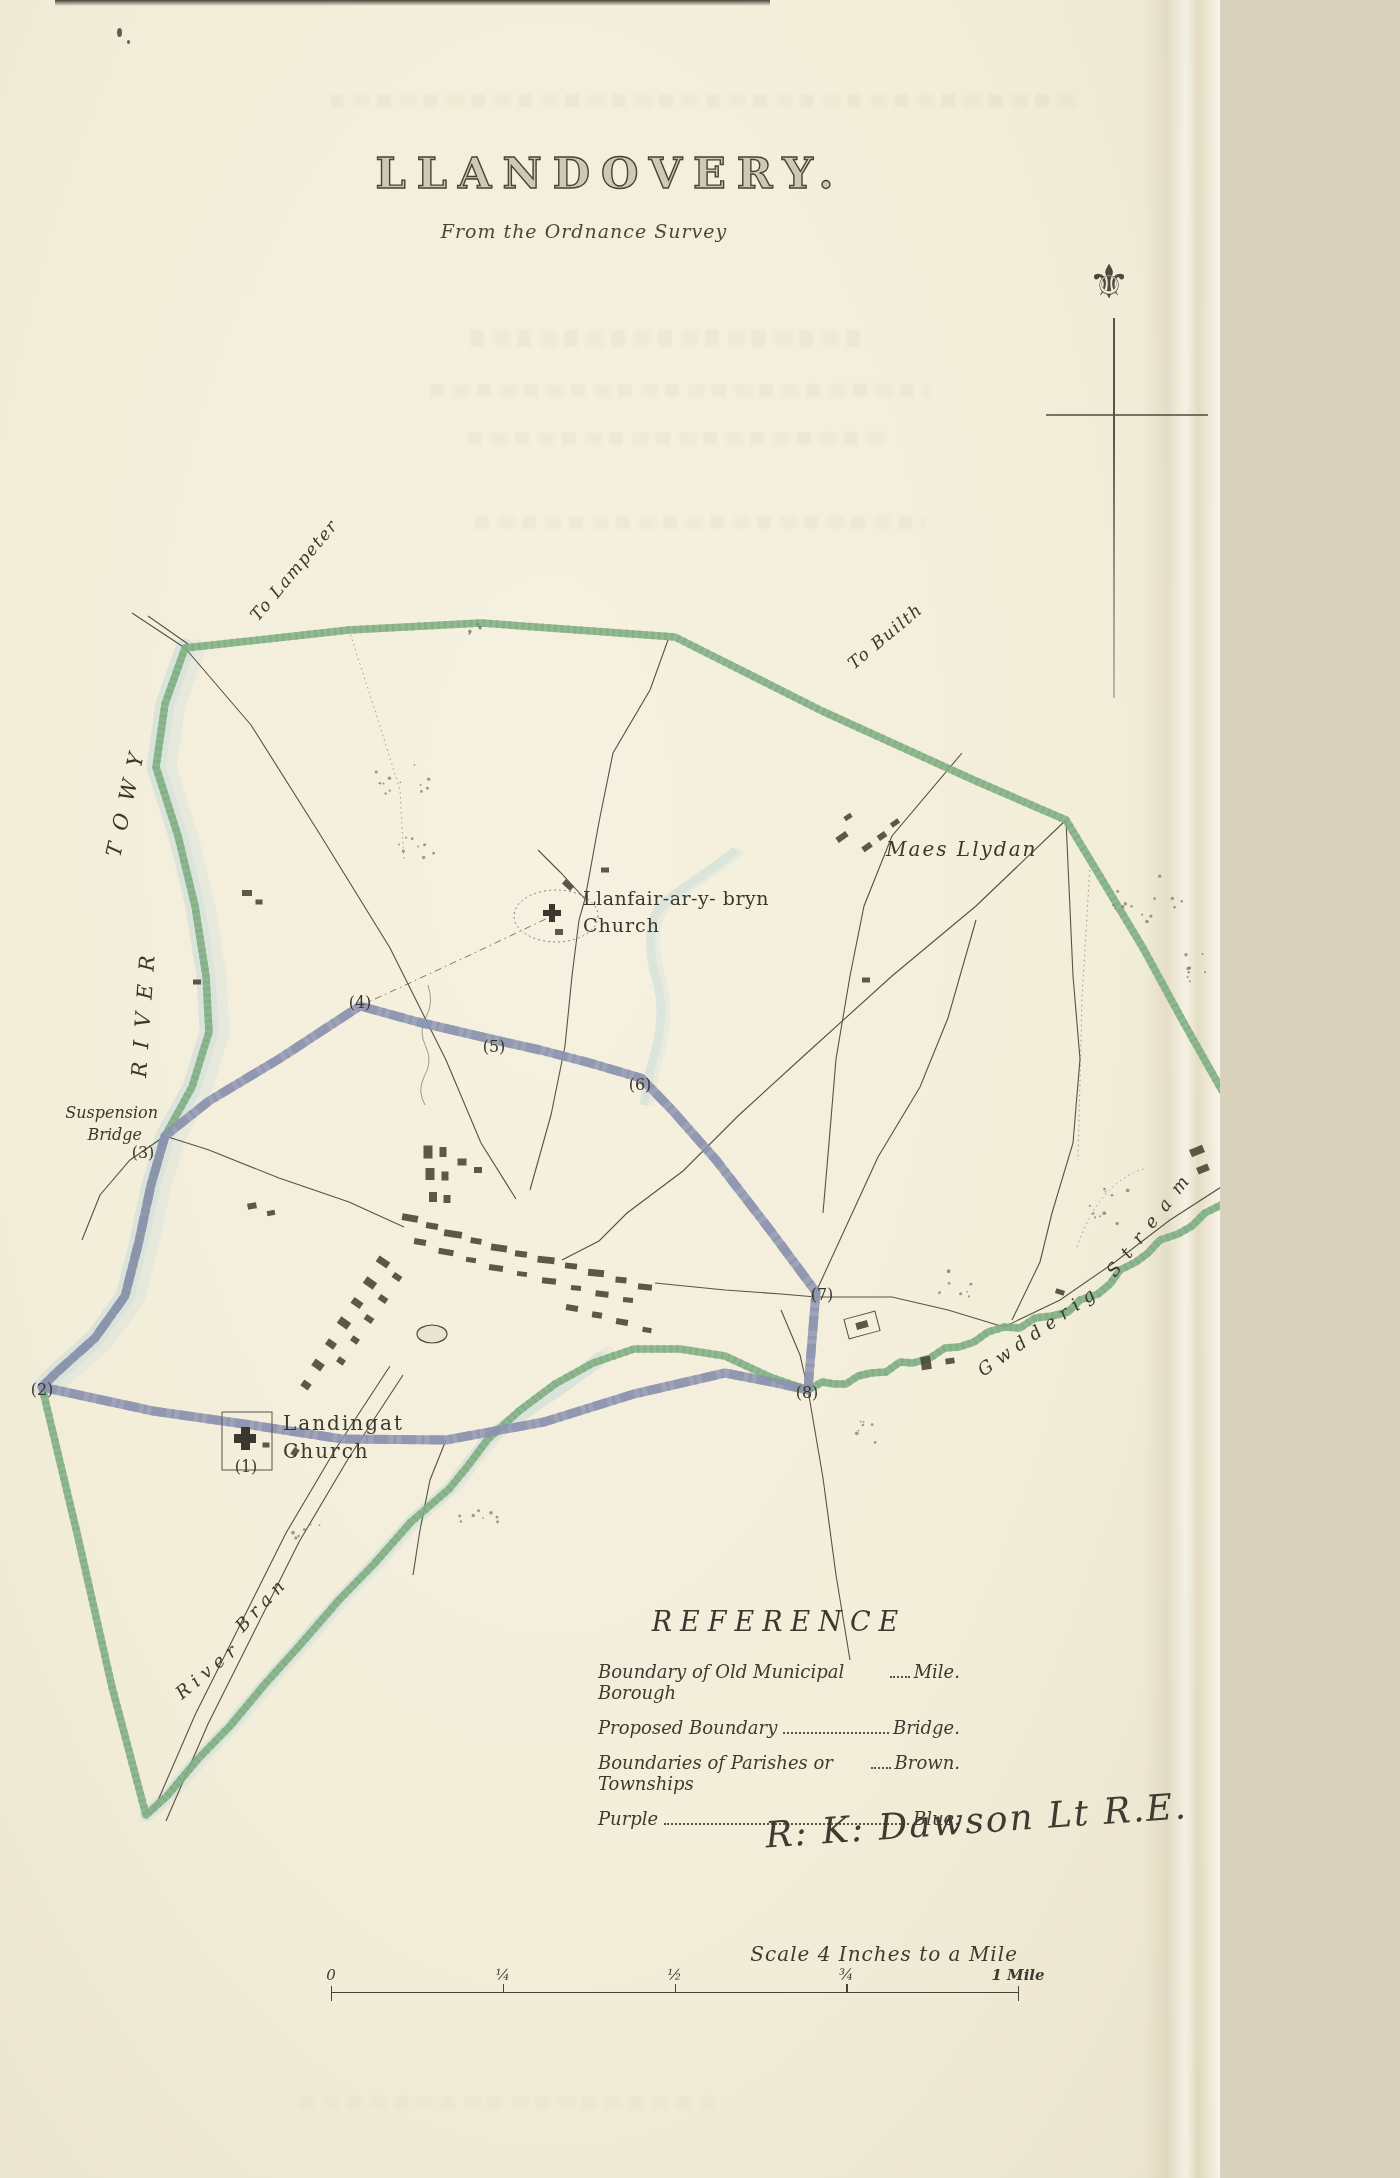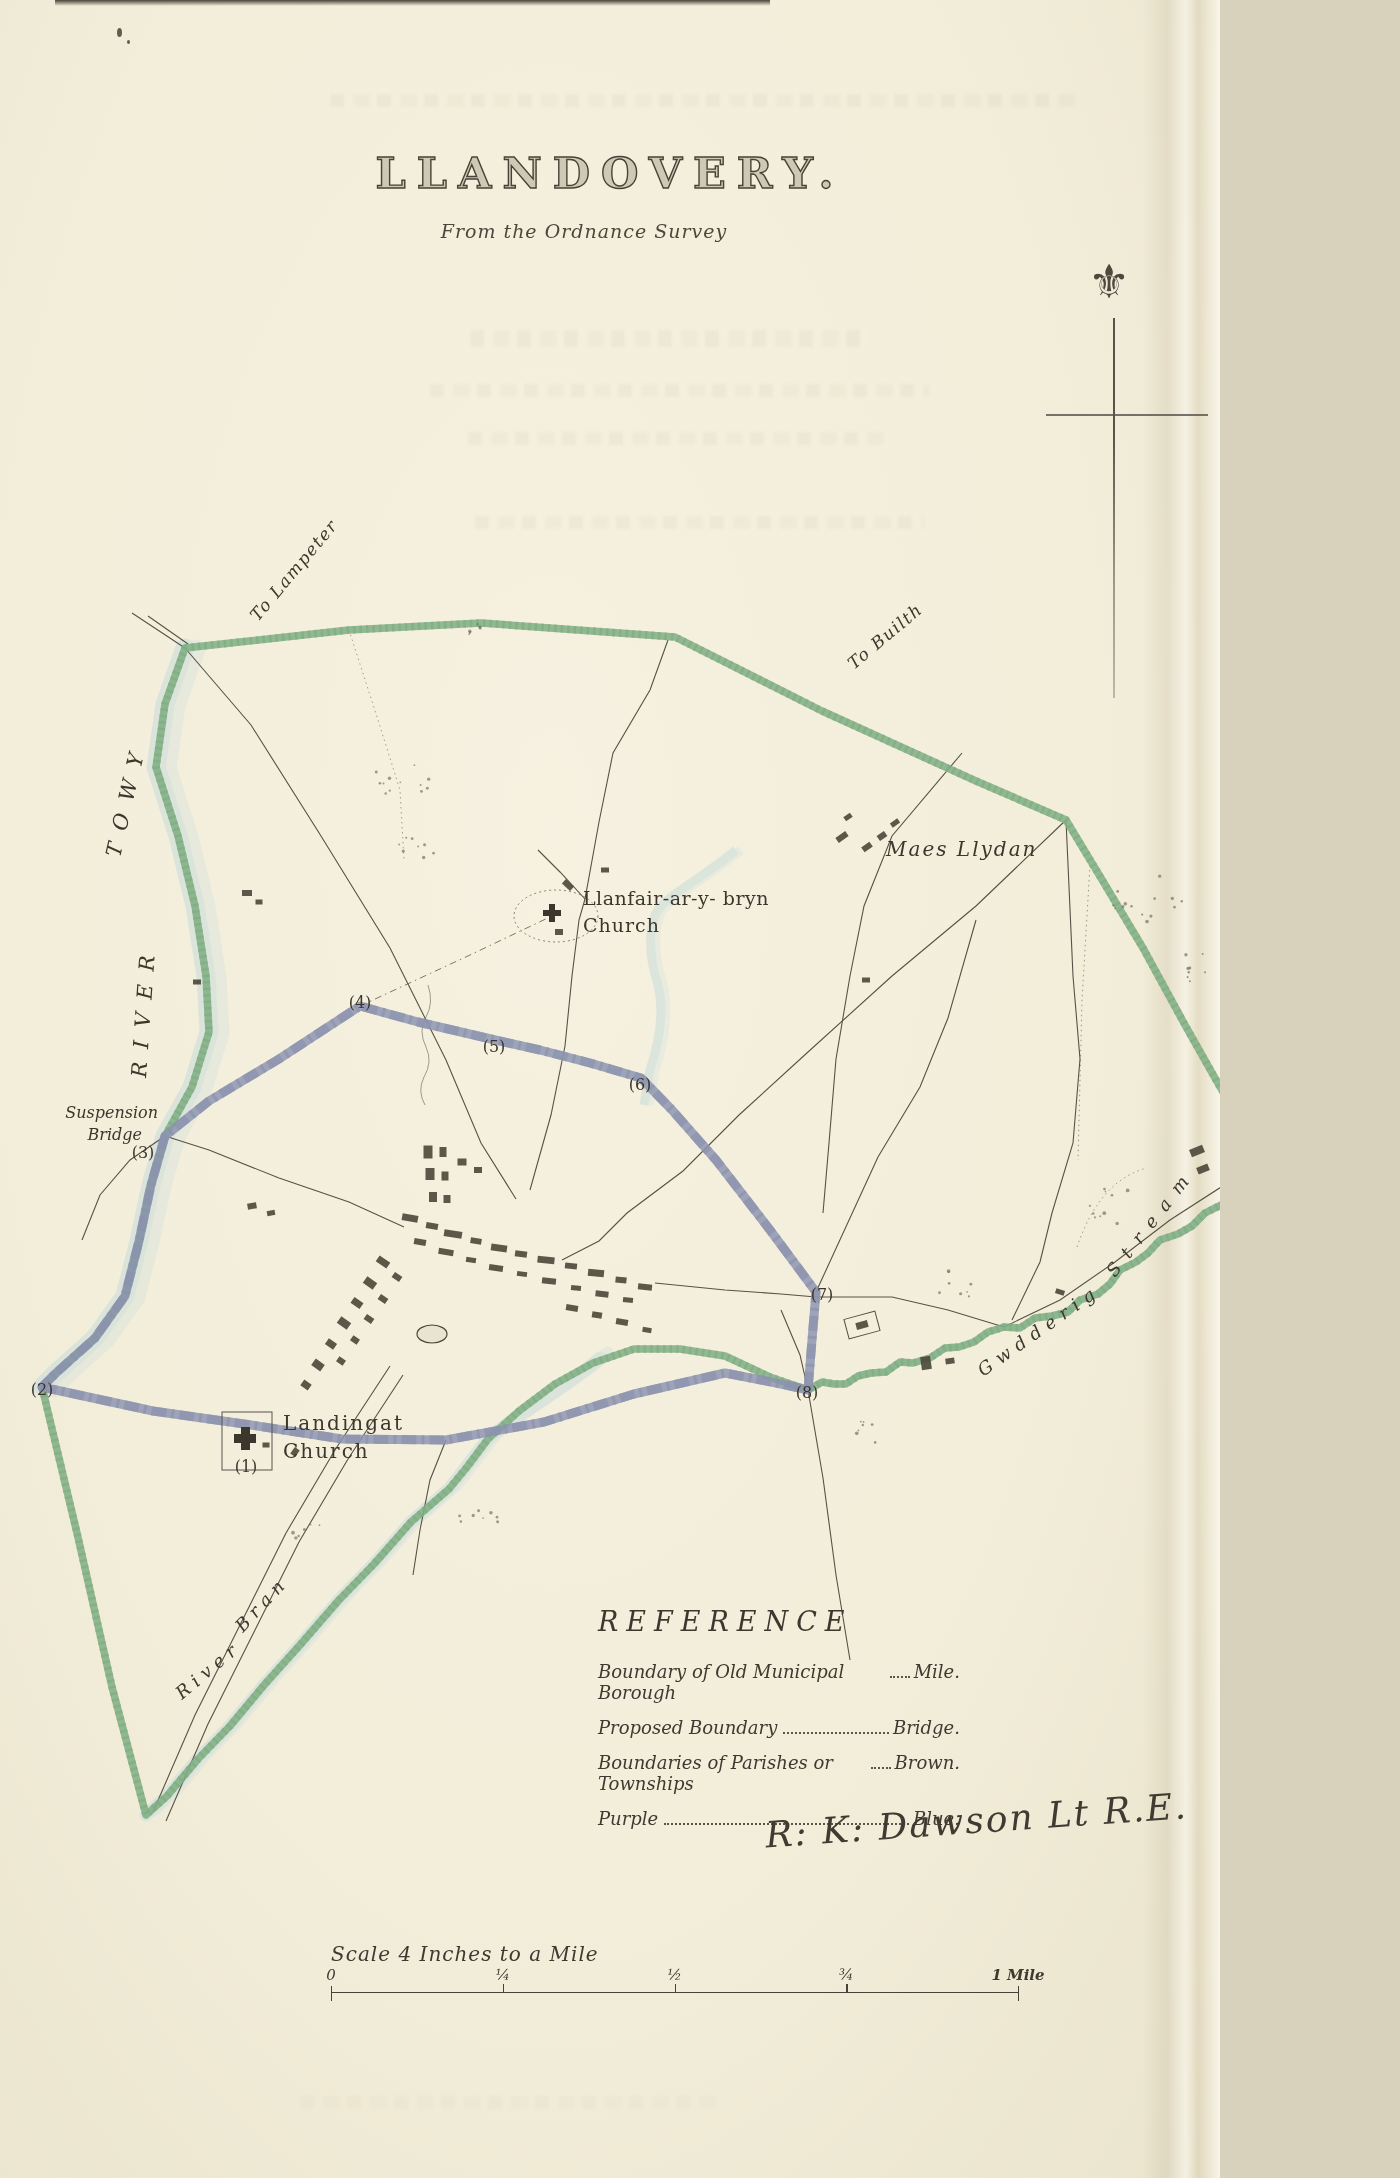--- a/index.html
+++ b/index.html
@@ -29,29 +29,29 @@
     font-style:italic;font-size:19px;color:#4c473c;letter-spacing:1px;}
   
   .fleur{position:absolute;left:1088px;top:254px;font-family:"DejaVu Sans",sans-serif;
     font-size:47px;color:#4d493f;}
   .compass-v{position:absolute;left:1113px;top:318px;width:1.5px;height:380px;
     background:linear-gradient(180deg,#57534a 0%,#57534a 30%, rgba(87,83,74,.55) 70%, rgba(87,83,74,.35) 100%);}
   .compass-h{position:absolute;left:1046px;top:414px;width:162px;height:1.5px;background:#57534a;opacity:.8;}
   
   .reference{position:absolute;left:598px;top:1606px;width:362px;}
   .ref-title{font-style:italic;font-size:27px;letter-spacing:8px;color:#3c382f;
-    text-align:left;margin-bottom:24px;}
+    text-align:center;margin-bottom:24px;}
   .ref-row{display:flex;align-items:baseline;font-style:italic;font-size:18px;
     color:#3e3a31;margin-bottom:14px;}
   .ref-dots{flex:1;border-bottom:2px dotted #5a5548;margin:0 4px 3px 6px;min-width:20px;}
   .signature{position:absolute;left:765px;top:1802px;width:360px;font-style:italic;
     font-size:36px;color:#3f3b32;transform:rotate(-4deg);letter-spacing:2px;white-space:nowrap;}
   
   .scalebar{position:absolute;left:331px;top:1942px;width:687px;height:60px;}
-  .scale-title{position:absolute;left:0;right:0;top:0;text-align:left;
+  .scale-title{position:absolute;left:0;right:0;top:0;text-align:right;
     font-style:italic;font-size:20px;color:#3e3a31;letter-spacing:1px;}
   .sline{position:absolute;left:0;right:0;top:50px;border-top:1.6px solid #46423a;}
   .tick{position:absolute;top:42px;width:1.4px;height:9px;background:#46423a;}
   .tick.end{top:44px;height:15px;}
   .tick-label{position:absolute;top:24px;transform:translateX(-50%);
     font-style:italic;font-size:15px;color:#3e3a31;white-space:nowrap;}
   
   text{font-family:"DejaVu Serif",serif;fill:#3b372d;}
   .it{font-style:italic;}
 </style>

